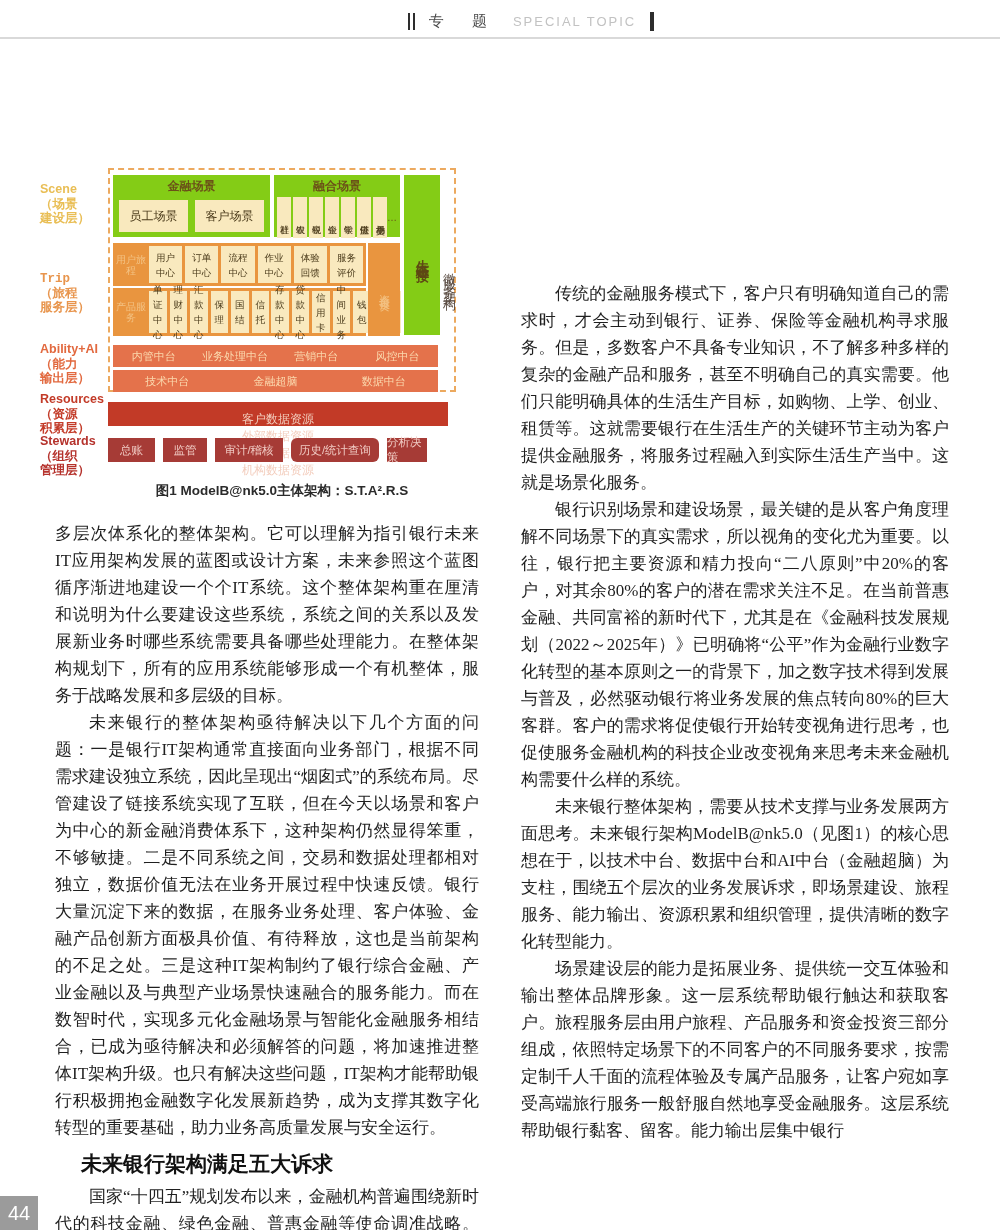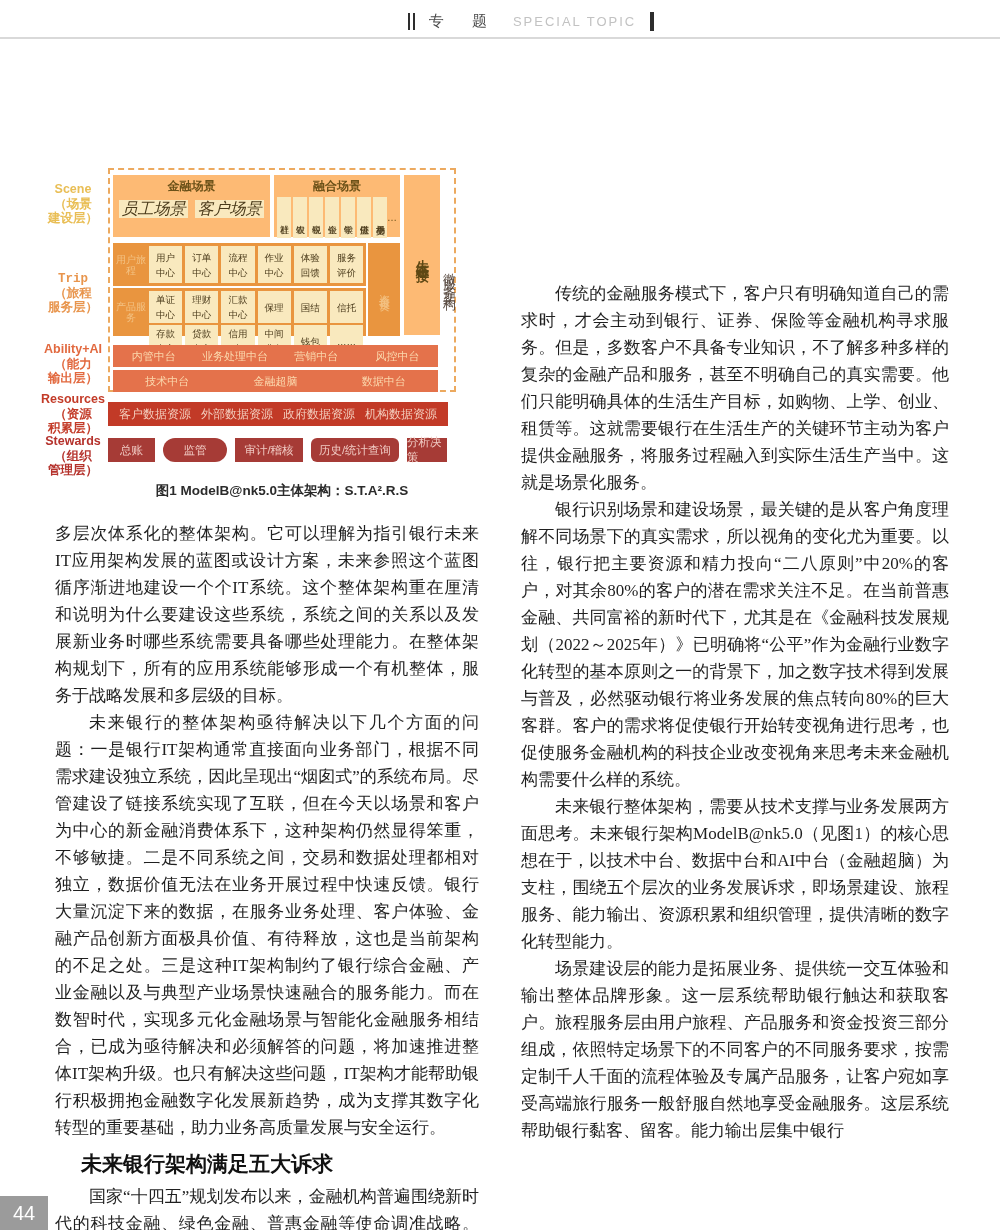--- a/index.html
+++ b/index.html
@@ -12,79 +12,79 @@
   .hbars i{display:block;width:2px;height:17px;background:#2d2d2d;}
   .hbar-single{display:block;width:4px;height:19px;background:#2d2d2d;}
   .topic-cn{font-family:"Liberation Sans","DejaVu Sans",sans-serif;font-size:15px;color:#4a4a4a;letter-spacing:12px;}
   .topic-en{font-family:"Liberation Sans","DejaVu Sans",sans-serif;font-size:13px;color:#c2c2c2;letter-spacing:2px;}
   .header-rule{position:absolute;top:37px;left:0;width:100%;height:2px;background:#d9d9d9;}
   
   .fig{position:absolute;left:40px;top:166px;width:430px;height:350px;
        font-family:"Liberation Sans","DejaVu Sans",sans-serif;}
   .fig *{box-sizing:border-box;}
   .dashed{position:absolute;left:68px;top:2px;width:348px;height:224px;border:2px dashed #ECA95F;}
-  .lay-label{position:absolute;width:66px;text-align:center;font-weight:bold;font-size:12.5px;line-height:14.5px;}
+  .lay-label{position:absolute;width:66px;text-align:left;font-weight:bold;font-size:12.5px;line-height:14.5px;}
   .lab-scene{top:16px;color:#E9BE55;}
   .lab-trip{top:106px;color:#E8954D;font-family:Liberation Mono, monospace;}
   .lab-ability{top:176px;color:#E2693F;}
   .lab-resources{top:226px;color:#C33B28;}
   .lab-stewards{top:268px;color:#B5322C;}
-  .goldbox{position:absolute;background:#fdba74;}
+  .goldbox{position:absolute;background:#84cc16;}
   .fin{left:73px;top:9px;width:157px;height:62px;}
   .fus{left:234px;top:9px;width:126px;height:62px;}
   .gold-title{font-size:12px;font-weight:bold;color:#6B5118;text-align:center;margin-top:3px;}
   .fin-cells{display:flex;gap:7px;justify-content:center;margin-top:5px;padding:0 6px;}
-  .fin-cells .cell{flex:1;height:18px;background:#F9E9BE;display:flex;align-items:center;justify-content:center;
-                   font-size:16px;color:#4A3A1A;font-style:italic;}
+  .fin-cells .cell{flex:1;height:32px;background:#F9E9BE;display:flex;align-items:center;justify-content:center;
+                   font-size:12px;color:#4A3A1A;}
   .fus-cells{display:flex;gap:2px;margin-top:2px;padding:0 3px;align-items:stretch;height:41px;}
   .fus-cells .cell{flex:1;background:#F9E9BE;color:#4A3A1A;font-size:9px;line-height:1;
                    display:flex;align-items:center;justify-content:center;
                    writing-mode:vertical-rl;text-orientation:upright;letter-spacing:0;}
   .fus-dots{width:10px;display:flex;align-items:center;justify-content:center;color:#6B5118;font-size:10px;}
   .eco{left:364px;top:9px;width:36px;height:160px;display:flex;align-items:center;justify-content:center;
        writing-mode:vertical-rl;text-orientation:upright;font-size:13px;font-weight:bold;color:#5E4814;letter-spacing:3px;}
   .micro{position:absolute;left:402px;top:28px;width:14px;height:168px;display:flex;align-items:center;justify-content:center;
        writing-mode:vertical-rl;text-orientation:upright;font-size:13px;color:#584A40;letter-spacing:6px;}
   .orangeband{position:absolute;background:#E9953F;display:flex;padding:3px;gap:3px;}
   .band1{left:73px;top:77px;width:253px;height:43px;}
   .band2{left:73px;top:122px;width:253px;height:48px;}
   .band-label{width:30px;display:flex;align-items:center;justify-content:center;text-align:center;
               font-size:10px;line-height:11px;color:#F3C283;flex:none;}
   .cells-row{flex:1;display:flex;gap:3px;}
   .cells-row .cell{flex:1;background:#F9E9BE;color:#4A3A1A;font-size:9.5px;line-height:15px;
                    display:flex;align-items:center;justify-content:center;text-align:center;padding:1px 4px;}
-  .band2-rows{flex:1;display:flex;flex-direction:column;gap:2px;}
+  .band2-rows{flex:1;display:flex;flex-direction:row;gap:2px;}
   .band2-rows .cells-row{flex:1;}
   .invest{left:328px;top:77px;width:32px;height:93px;background:#E9953F;display:flex;align-items:center;justify-content:center;
           writing-mode:vertical-rl;text-orientation:upright;font-size:11px;color:#F3C283;letter-spacing:2px;position:absolute;}
   .abrow{position:absolute;left:73px;width:325px;height:22px;display:flex;}
   .abrow1{top:179px;}
   .abrow2{top:204px;}
   .abrow .cell{flex:1;background:#E4724B;color:#FBD9AE;font-size:11px;display:flex;align-items:center;justify-content:center;}
   .resbar{position:absolute;left:68px;top:236px;width:340px;height:24px;background:#C23A27;
-          display:flex;align-items:center;justify-content:space-around;padding:9px 6px;}
+          display:flex;align-items:center;justify-content:space-around;padding:9px 6px;flex-direction:column;}
   .resbar .cell{color:#F3CDBD;font-size:12px;}
   .stewrow{position:absolute;left:68px;top:272px;width:342px;height:24px;display:flex;gap:8px;}
   .stewrow .cell{background:#A63B36;color:#F0CAC3;font-size:11.5px;display:flex;align-items:center;justify-content:center;}
   .stewrow .cell:nth-child(1){width:47px;}
-  .stewrow .cell:nth-child(2){width:64px;border-radius:12px;}
+  .stewrow .cell:nth-child(2){width:44px;}
   .stewrow .cell:nth-child(3){width:68px;}
   .stewrow .cell:nth-child(4){width:88px;border-radius:6px;}
   .stewrow .cell:nth-child(5){width:40px;}
   .fig-caption{position:absolute;left:68px;top:316px;width:348px;text-align:center;
                font-size:13.5px;font-weight:bold;color:#2b2b2b;}
   
   .col{position:absolute;width:424px;font-size:17px;line-height:27px;text-align:justify;}
   .col p{margin:0;}
   .col p.ind{text-indent:2em;}
   .col-left{left:55px;top:520px;}
   .col-right{left:521px;top:280px;width:428px;}
   .col h2{font-size:21px;line-height:30px;margin:8px 0 4px 0;text-indent:26px;font-weight:bold;color:#111;}
   
-  .pagenum{position:absolute;left:0;top:1196px;width:48px;height:34px;background:#9b9b9b;
+  .pagenum{position:absolute;left:0;top:1196px;width:38px;height:34px;background:#9b9b9b;
            display:flex;align-items:center;justify-content:center;
            font-family:"Liberation Sans","DejaVu Sans",sans-serif;font-size:20px;color:#fff;}
 </style>
 </head>
 <body>
 
 <div class="header">
   <span class="hbars">
       <i></i>
       <i></i>

